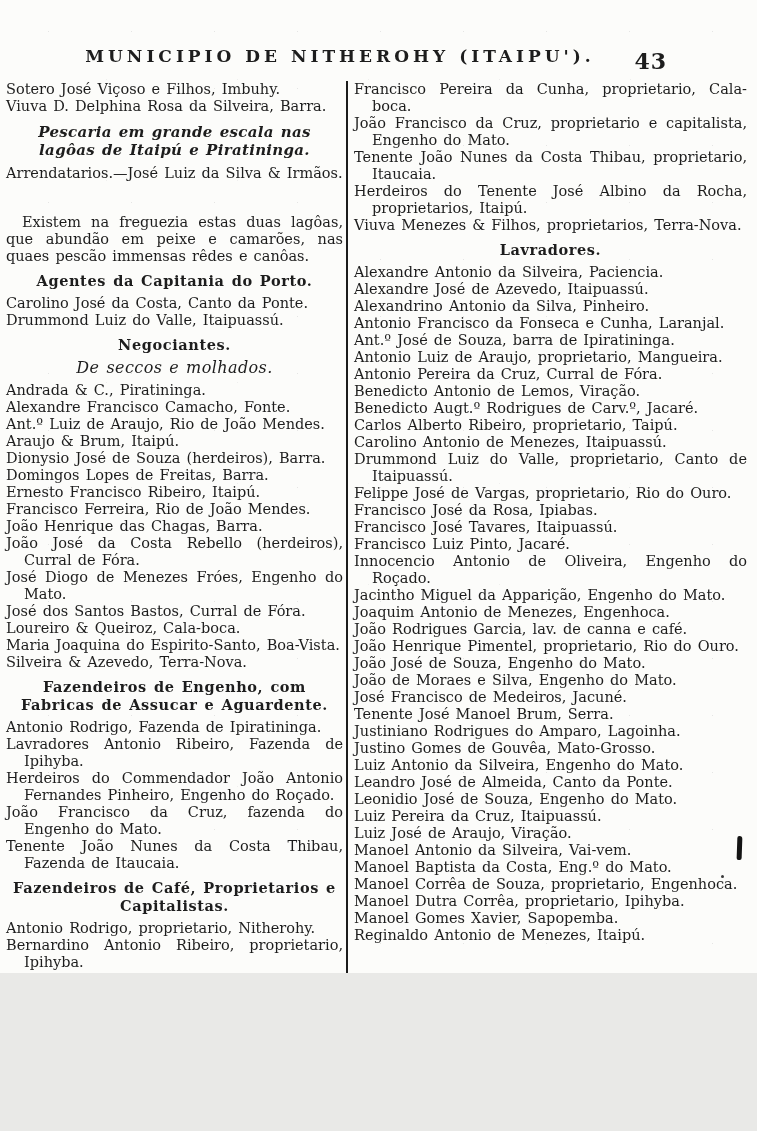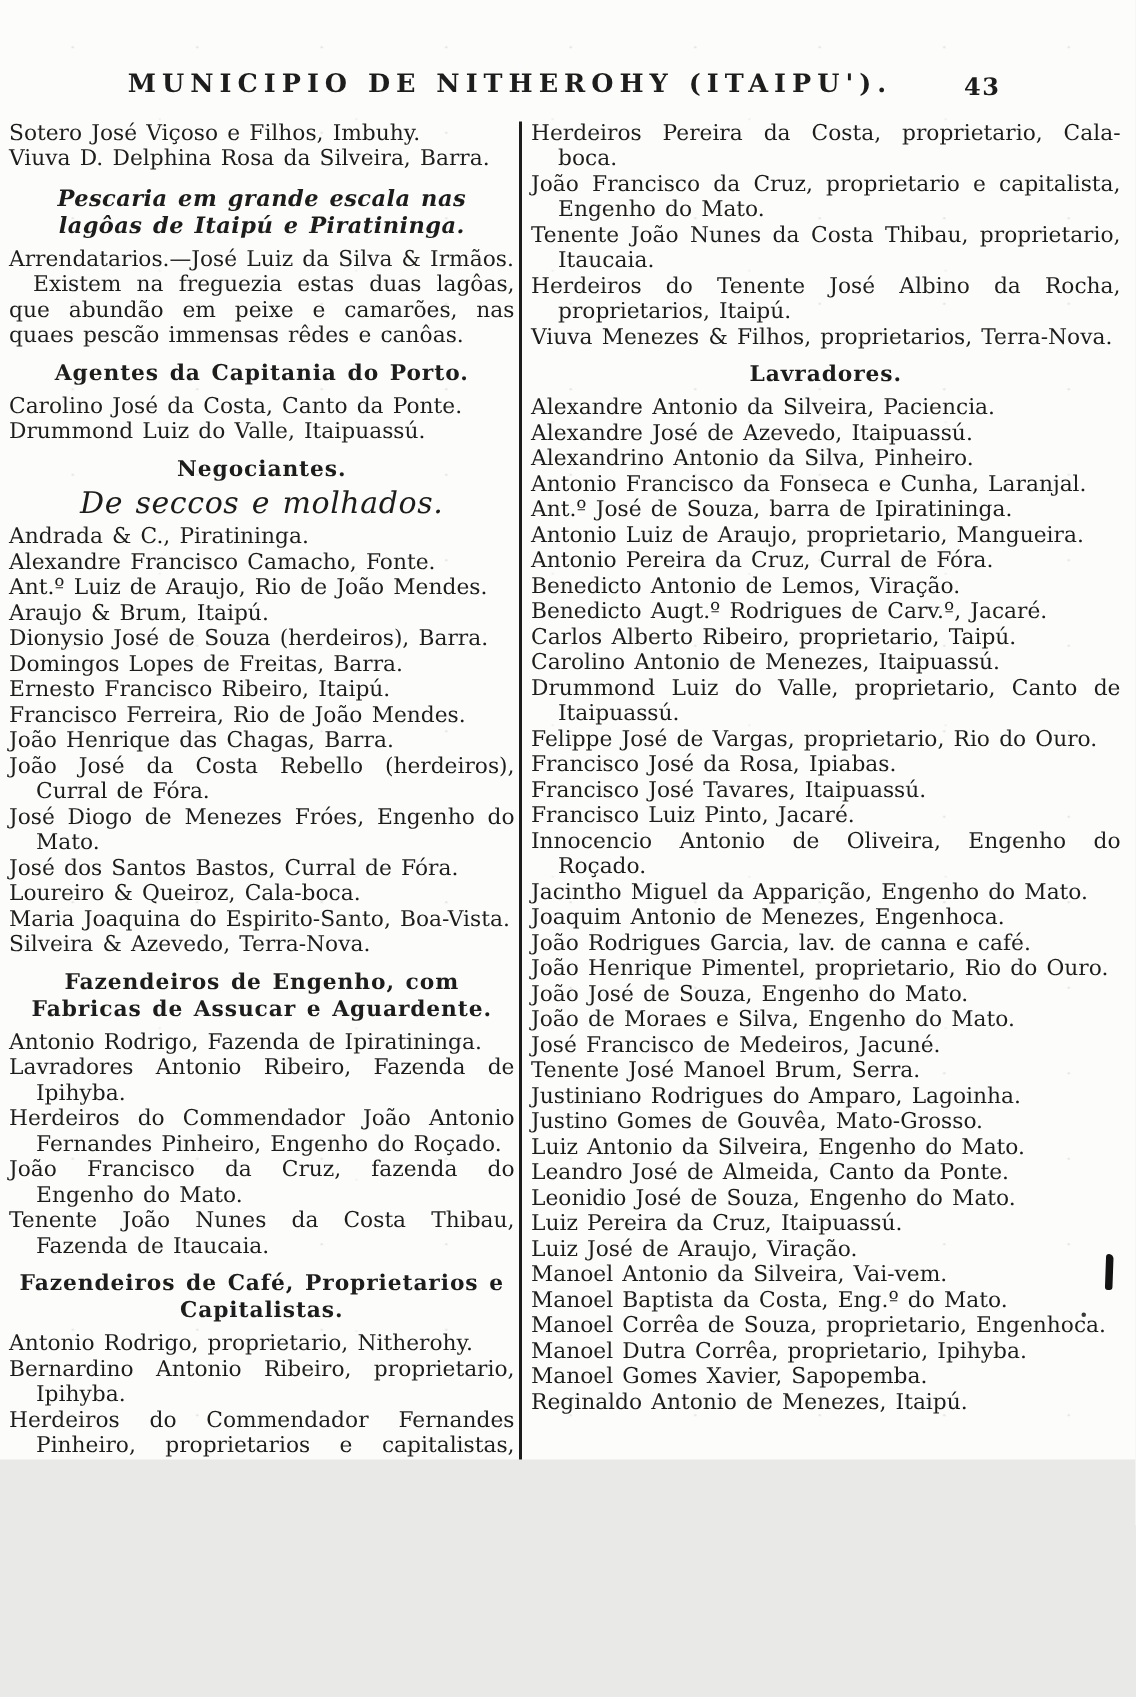--- a/index.html
+++ b/index.html
@@ -35,21 +35,21 @@
     text-align: center;
     font-size: 17px;
     font-weight: bold;
     letter-spacing: 4px;
     white-space: nowrap;
   }
   .pageno {
     position: absolute;
     right: 90px;
     top: 2px;
-    font-size: 16px;
+    font-size: 22px;
     font-weight: bold;
     letter-spacing: 1px;
   }
   .columns {
     position: absolute;
     top: 79px;
     left: 0;
     width: 757px;
     height: 1010px;
     display: flex;
@@ -69,40 +69,40 @@
     margin-top: 2px;
     height: 998px;
   }
   .entry {
     margin: 0;
     padding-left: 18px;
     text-indent: -18px;
     text-align: justify;
   }
   .para { margin: 0; text-align: justify; }
-  .para.indent { text-indent: 16px; }
+  .para.indent { text-indent: 16px; margin-top: 32px; }
   .heading {
     font-weight: bold;
     text-align: center;
     margin: 7px 6px 5px 6px;
     letter-spacing: 0.6px;
     line-height: 18px;
   }
   .heading.italic {
     font-style: italic;
     font-weight: bold;
     letter-spacing: 0.3px;
     margin: 8px 2px 6px 2px;
     font-size: 15px;
   }
   .subheading {
     font-style: italic;
     text-align: center;
     margin: 2px 0 6px 0;
-    font-size: 20px;
+    font-size: 16px;
     letter-spacing: 0.4px;
   }
   .ink-blot {
     position: absolute;
     left: 737px;
     top: 836px;
     width: 5px;
     height: 24px;
     background: #141414;
     border-radius: 2px 3px 2px 2px;
@@ -190,21 +190,21 @@
         </div>
 
     </div>
 
     <div class="rule"></div>
 
     <div class="col right">
 
       <div>
 
-      <p class="entry">Herdeiros Pereira da Costa, proprietario, Cala-boca.</p>
+      <p class="entry">Francisco Pereira da Cunha, proprietario, Cala-boca.</p>
           <p class="entry">João Francisco da Cruz, proprietario e capitalista, Engenho do Mato.</p>
           <p class="entry">Tenente João Nunes da Costa Thibau, proprietario, Itaucaia.</p>
           <p class="entry">Herdeiros do Tenente José Albino da Rocha, proprietarios, Itaipú.</p>
           <p class="entry">Viuva Menezes &amp; Filhos, proprietarios, Terra-Nova.</p>
         </div>
 
       <div class="heading">Lavradores.</div>
       <div>
 
       <p class="entry">Alexandre Antonio da Silveira, Paciencia.</p>

